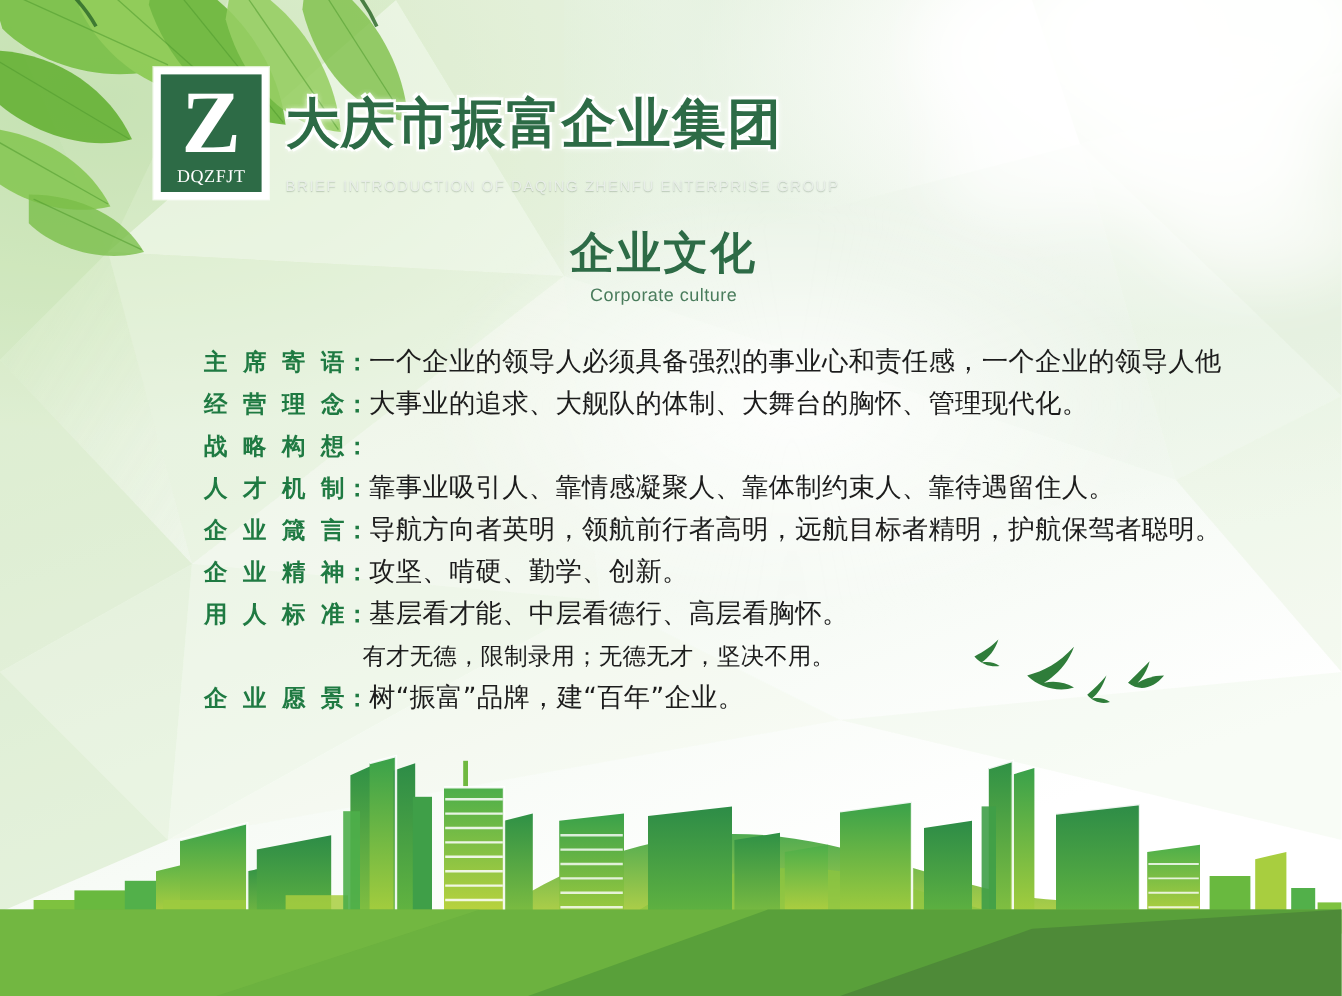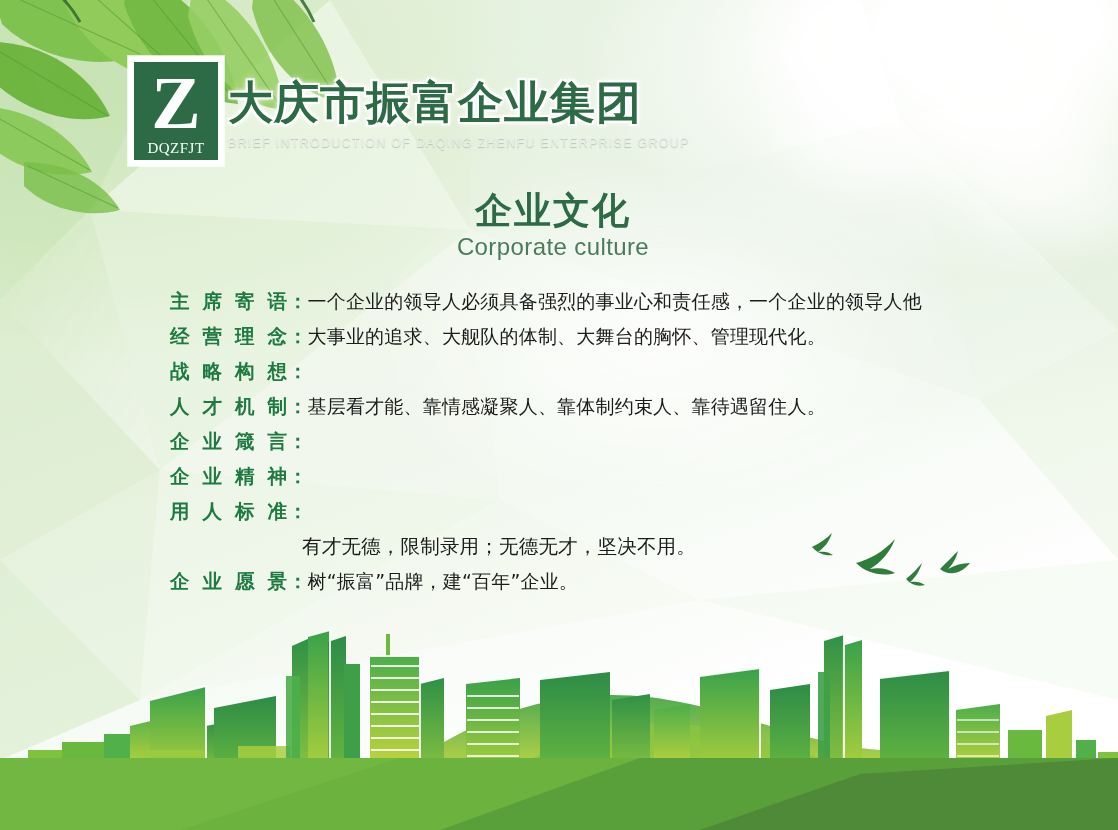--- a/index.html
+++ b/index.html
@@ -49,47 +49,47 @@
   .logo-z{
     position:absolute;left:50%;top:4px;transform:translateX(-50%);
     font-family:"Liberation Serif","DejaVu Serif",serif;
     font-weight:bold;font-size:74px;line-height:74px;color:#ffffff;
   }
   .logo-sub{
     font-family:"Liberation Serif","DejaVu Serif",serif;
     font-size:15px;letter-spacing:0.5px;color:#ffffff;line-height:16px;
     position:relative;z-index:2;
   }
-  .brand{position:absolute;left:100px;top:22px;}
+  .brand{position:absolute;left:110px;top:22px;}
   .brand-cn{
     font-family:"DejaVu Sans","Liberation Sans",sans-serif;
     font-weight:bold;font-size:45px;line-height:50px;color:#2d6b46;
     letter-spacing:1px;white-space:nowrap;
     text-shadow:
       0 0 6px #ffffff, 0 0 6px #ffffff,
       2px 2px 0 rgba(255,255,255,0.95), -2px -2px 0 rgba(255,255,255,0.95),
       2px -2px 0 rgba(255,255,255,0.95), -2px 2px 0 rgba(255,255,255,0.95);
   }
   .brand-en{
-    margin-top:8px;
+    margin-top:20px;
     font-family:"Liberation Sans","DejaVu Sans",sans-serif;
     font-size:12.5px;letter-spacing:1.25px;color:#e8eee8;white-space:nowrap;
     text-shadow:0 1px 1px rgba(120,140,120,0.45);
   }
 
   
   .sect{position:absolute;left:0;top:190px;width:1106px;text-align:center;}
   .sect-cn{
     font-family:"DejaVu Sans","Liberation Sans",sans-serif;
     font-weight:bold;font-size:37px;line-height:42px;color:#2d6b46;letter-spacing:2px;
   }
   .sect-en{
     margin-top:3px;
     font-family:"Liberation Sans","DejaVu Sans",sans-serif;
-    font-size:24px;line-height:24px;color:#4a7c5c;letter-spacing:0.4px;
+    font-size:15px;line-height:24px;color:#4a7c5c;letter-spacing:0.4px;
   }
 
   
   .body{position:absolute;left:170px;top:284px;width:870px;}
   .row{display:flex;align-items:flex-start;margin-bottom:0;}
   .label{
     flex:0 0 118px;width:118px;
     font-family:"DejaVu Sans","Liberation Sans",sans-serif;
     font-weight:bold;font-size:19.5px;line-height:35px;color:#1f7a42;
     display:flex;justify-content:space-between;box-sizing:border-box;
@@ -98,21 +98,21 @@
   .label span{display:inline-block;}
   .colon{
     flex:0 0 14px;
     font-family:"DejaVu Sans","Liberation Sans",sans-serif;
     font-weight:bold;font-size:19.5px;line-height:35px;color:#1f7a42;
     text-align:center;
   }
   .text{
     flex:1 1 auto;
     font-family:"DejaVu Sans","Liberation Sans",sans-serif;
-    font-size:19px;line-height:35px;color:#1c1c1c;
+    font-size:22px;line-height:35px;color:#1c1c1c;
     letter-spacing:0.2px;
   }
   .cont{margin-left:132px;
     font-family:"DejaVu Sans","Liberation Sans",sans-serif;
     font-size:19.5px;line-height:35px;color:#1c1c1c;letter-spacing:0.2px;}
 
   
   .birds{position:absolute;left:800px;top:525px;width:180px;height:70px;}
 
   
@@ -247,49 +247,58 @@
       </div>
       <div class="row">
         <div class="label">
           <span>人</span>
           <span>才</span>
           <span>机</span>
           <span>制</span>
         </div>
         <div class="colon">：</div>
         <div class="text">
-          <div>基层看才能、靠情感凝聚人、靠体制约束人、靠待遇留住人。</div>
+          <div>靠事业吸引人、靠情感凝聚人、靠体制约束人、靠待遇留住人。</div>
         </div>
       </div>
       <div class="row">
         <div class="label">
           <span>企</span>
           <span>业</span>
           <span>箴</span>
           <span>言</span>
         </div>
         <div class="colon">：</div>
+        <div class="text">
+          <div>导航方向者英明，领航前行者高明，远航目标者精明，护航保驾者聪明。</div>
+        </div>
       </div>
       <div class="row">
         <div class="label">
           <span>企</span>
           <span>业</span>
           <span>精</span>
           <span>神</span>
         </div>
         <div class="colon">：</div>
+        <div class="text">
+          <div>攻坚、啃硬、勤学、创新。</div>
+        </div>
       </div>
       <div class="row">
         <div class="label">
           <span>用</span>
           <span>人</span>
           <span>标</span>
           <span>准</span>
         </div>
         <div class="colon">：</div>
+        <div class="text">
+          <div>基层看才能、中层看德行、高层看胸怀。</div>
+        </div>
       </div>
       <div class="cont">有才无德，限制录用；无德无才，坚决不用。</div>
       <div class="row">
         <div class="label">
           <span>企</span>
           <span>业</span>
           <span>愿</span>
           <span>景</span>
         </div>
         <div class="colon">：</div>

